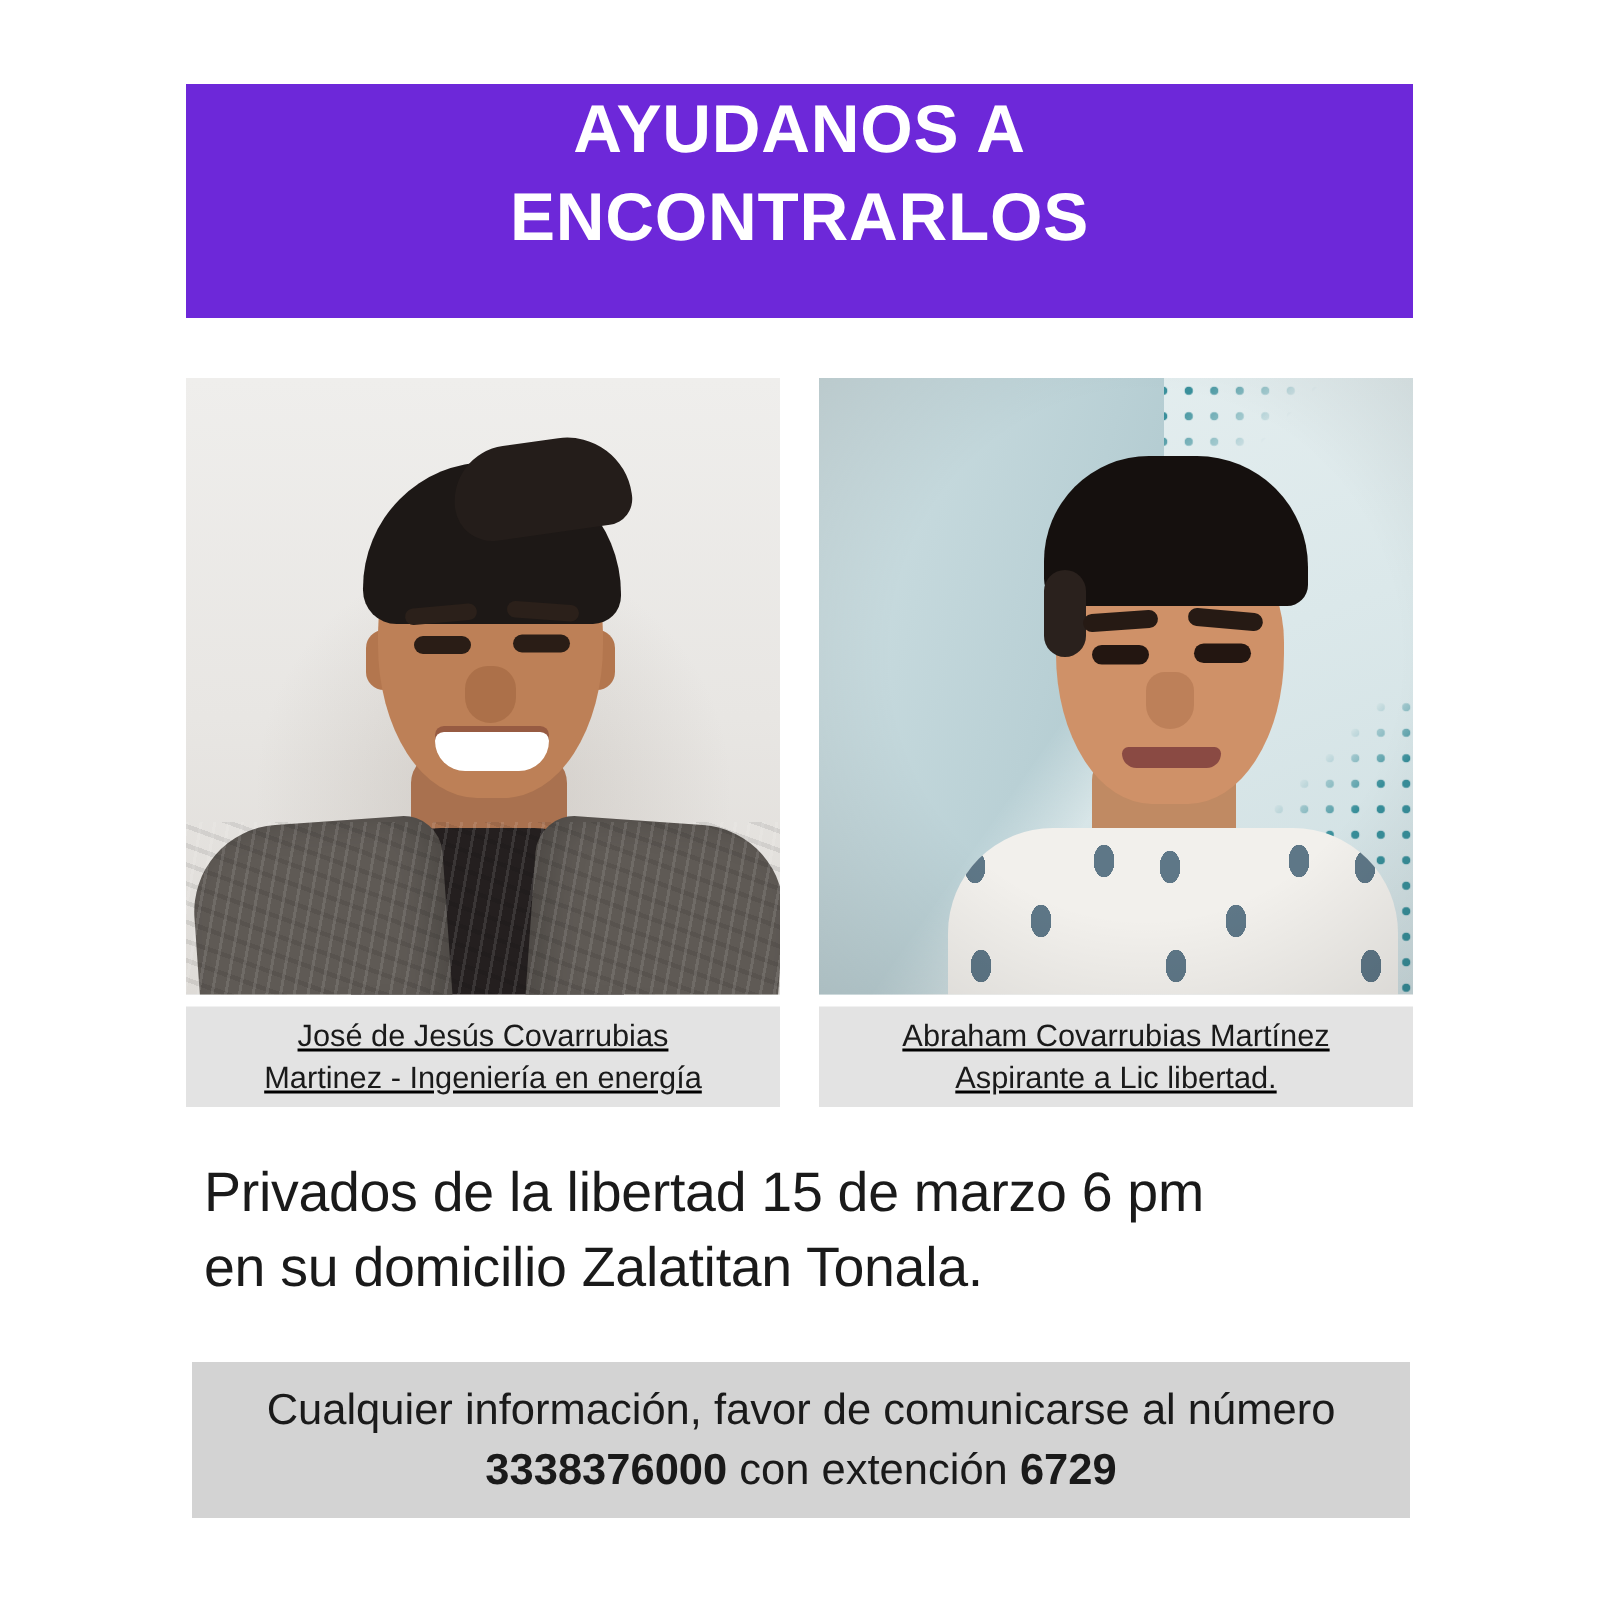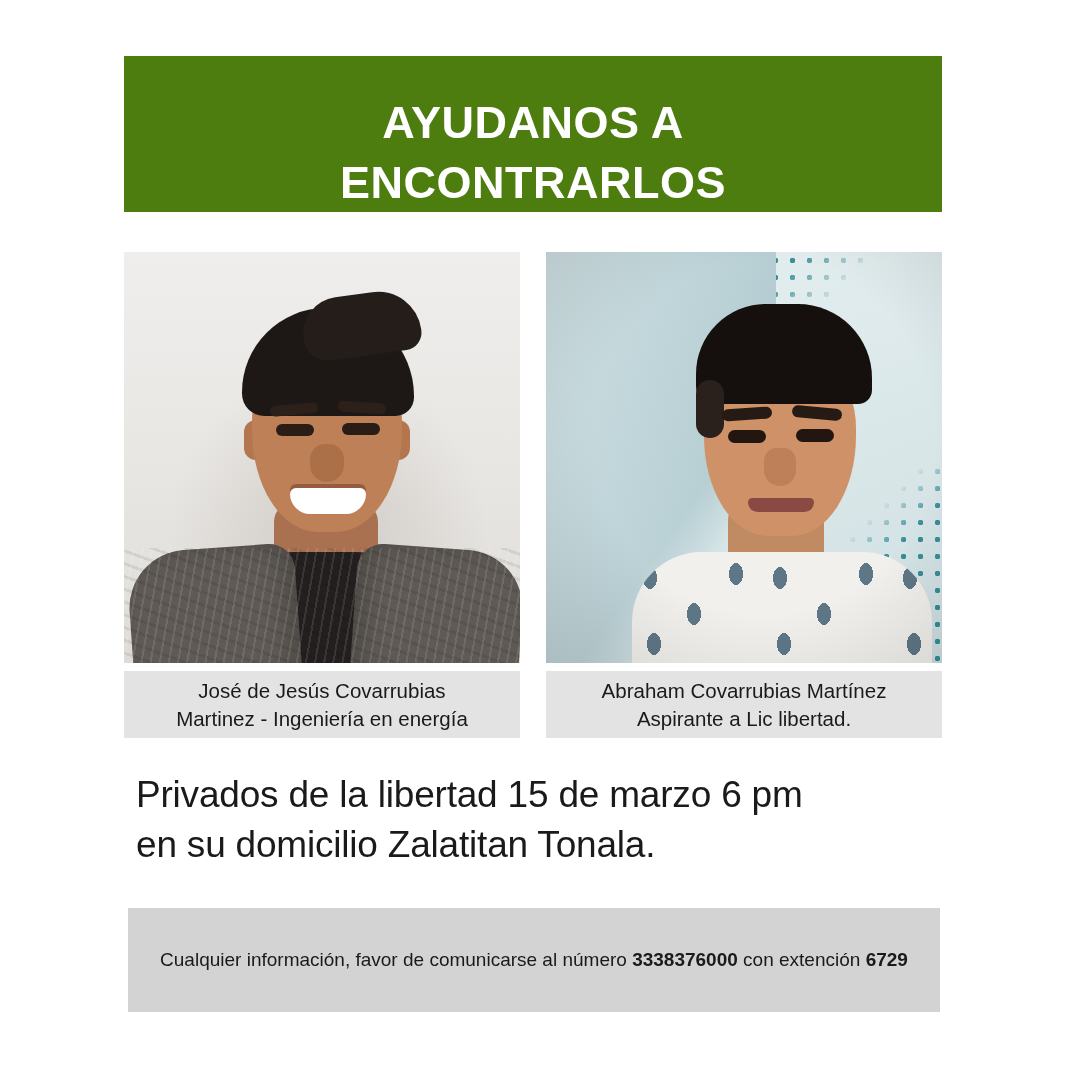--- a/index.html
+++ b/index.html
@@ -20,23 +20,23 @@
     background: #ffffff;
   }
 
   
   .header-banner {
     position: absolute;
     left: 124px;
     top: 56px;
     width: 818px;
     height: 156px;
-    background: #4d7c0f;
+    background: #6d28d9;
     display: flex;
-    align-items: flex-end;
+    align-items: flex-start;
     justify-content: center;
     text-align: center;
   }
   .header-title {
     color: #ffffff;
     font-size: 45px;
     font-weight: bold;
     line-height: 1.32;
     letter-spacing: 0.5px;
     text-align: center;
@@ -399,20 +399,21 @@
     margin-top: 8px;
     width: 396px;
     min-height: 58px;
     background: #e3e3e3;
     display: flex;
     align-items: center;
     justify-content: center;
     text-align: center;
     padding: 6px 8px;
     box-sizing: border-box;
+    text-decoration: underline;
   }
   .caption-text {
     font-size: 20.5px;
     color: #1a1a1a;
     line-height: 1.35;
     text-align: center;
     white-space: pre-line;
   }
 
   
@@ -437,21 +438,21 @@
     height: 104px;
     background: #d3d3d3;
     display: flex;
     align-items: center;
     justify-content: center;
     text-align: center;
     box-sizing: border-box;
     padding: 0 18px;
   }
   .contact-text {
-    font-size: 19px;
+    font-size: 29px;
     color: #1a1a1a;
     line-height: 1.38;
     text-align: center;
   }
   .contact-text b {
     font-weight: bold;
   }
 </style>
 </head>
 <body>

